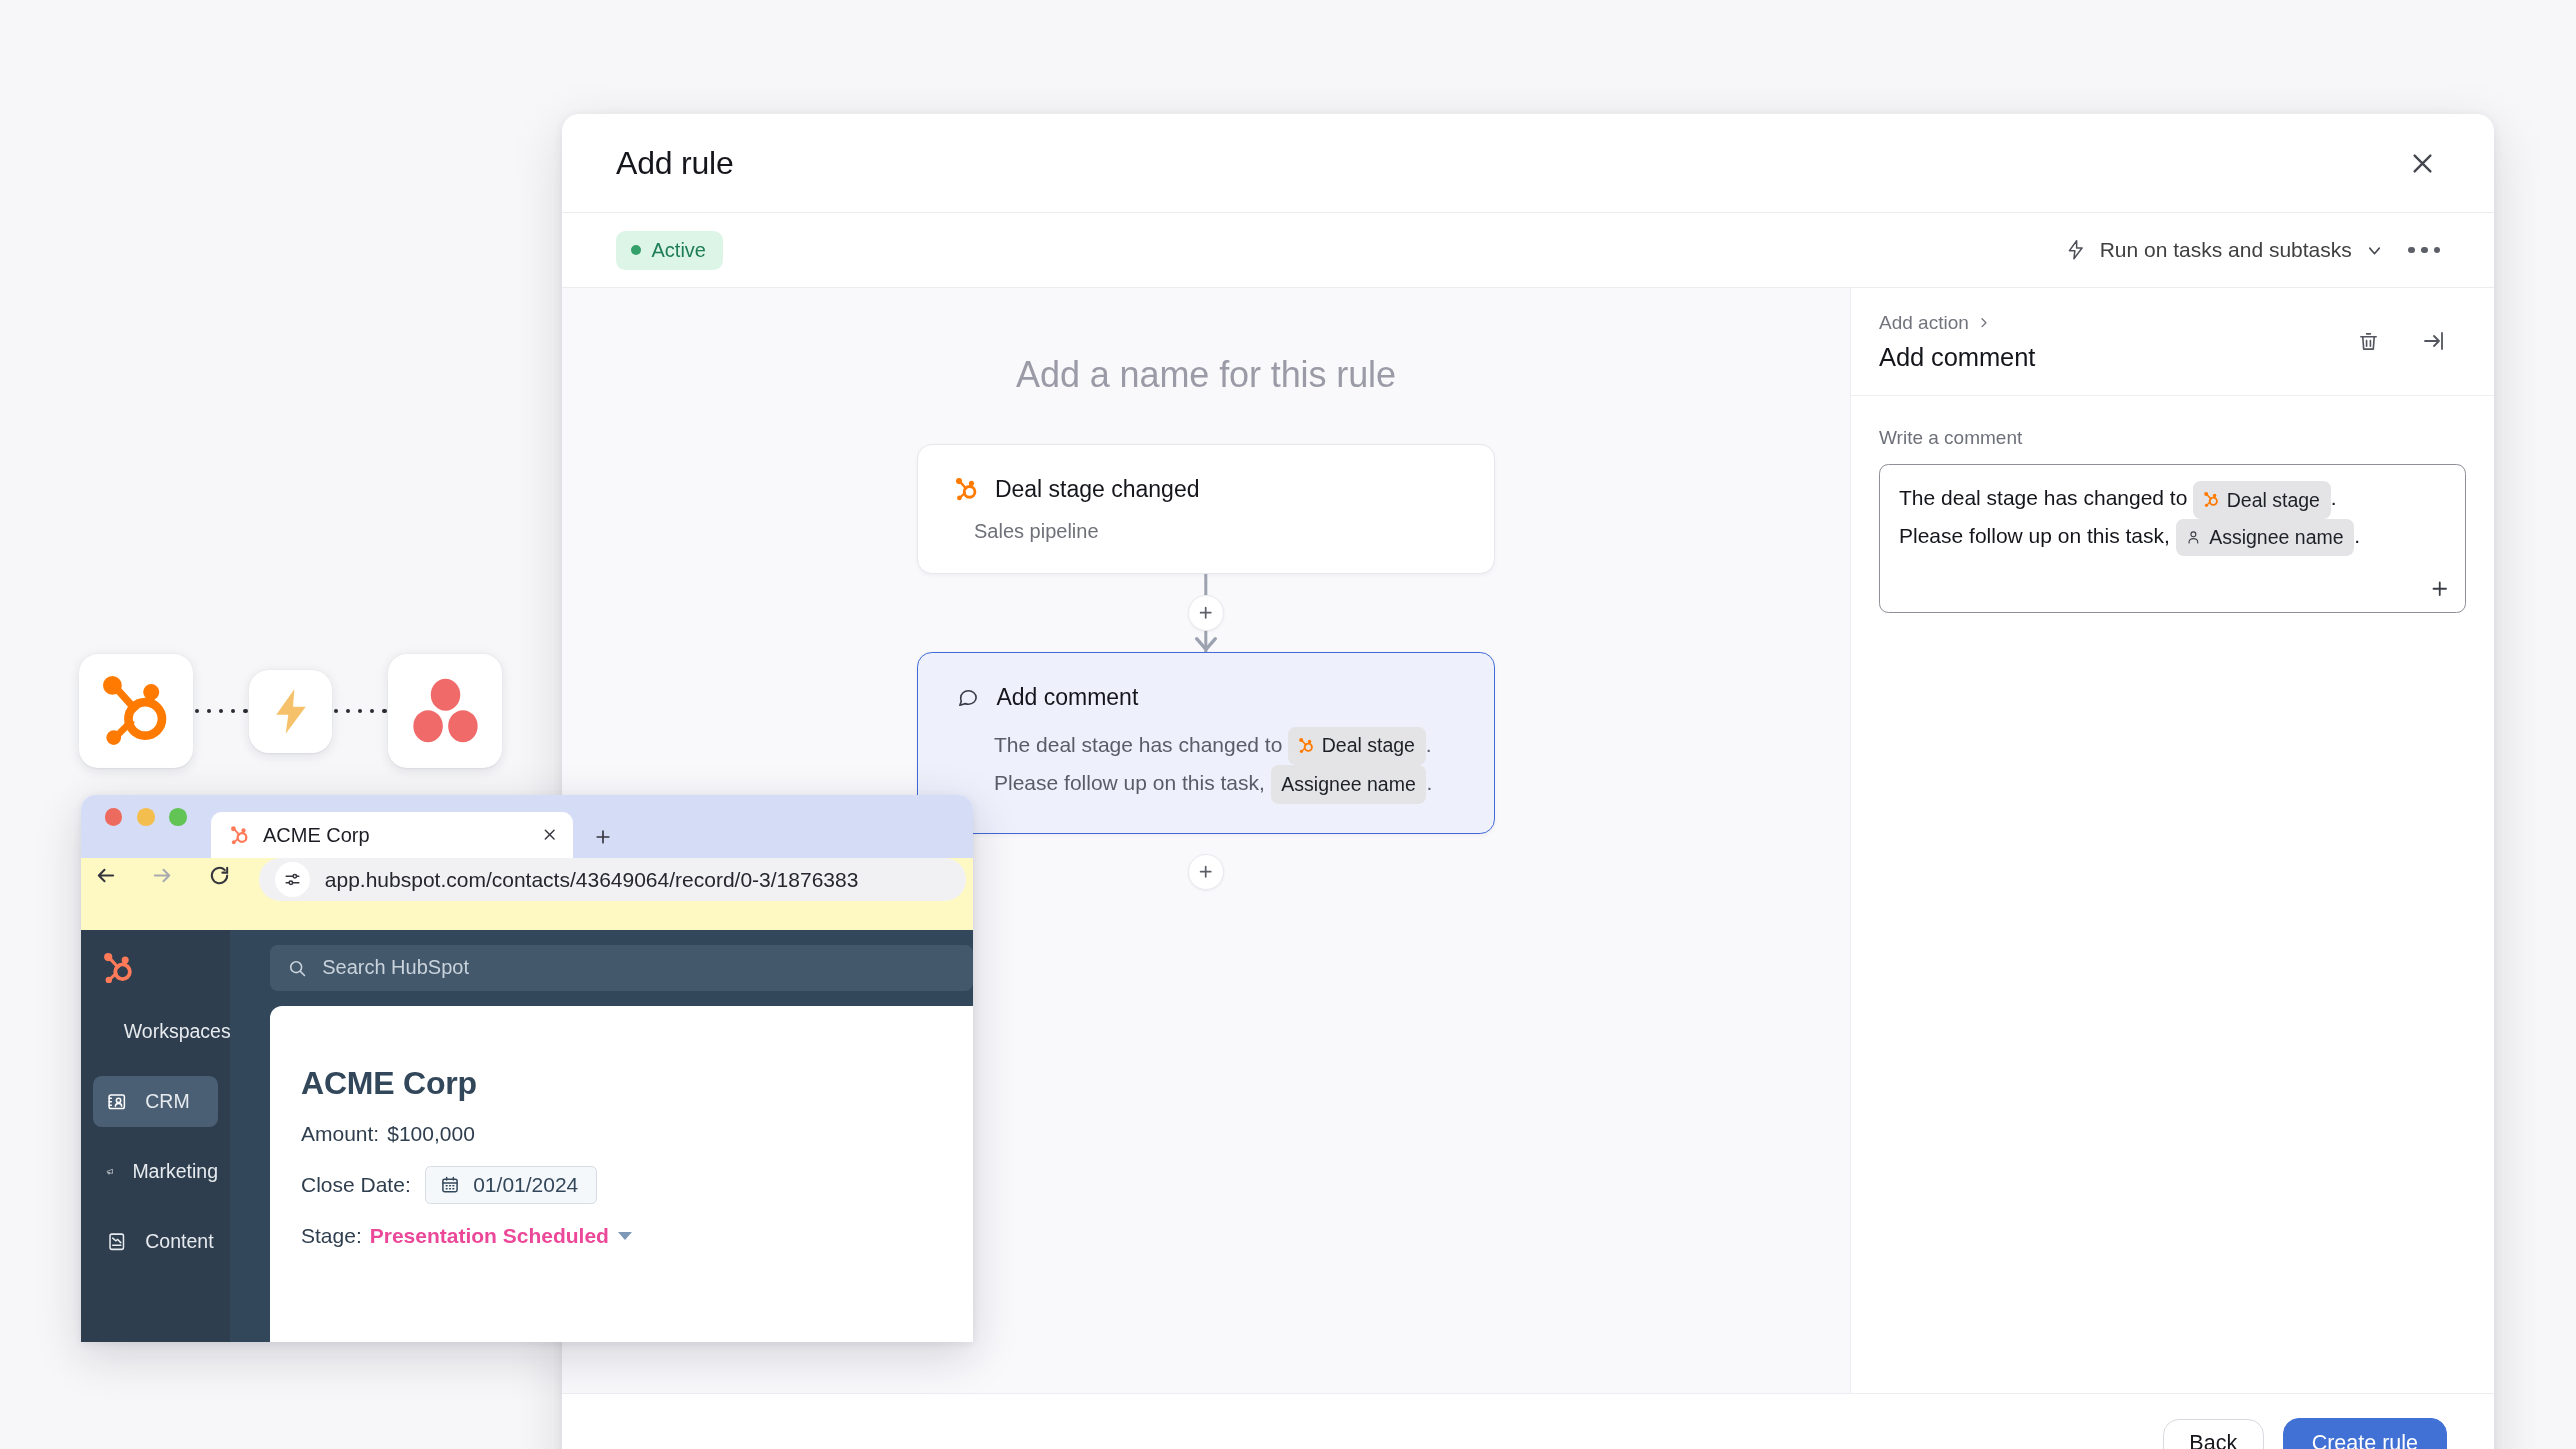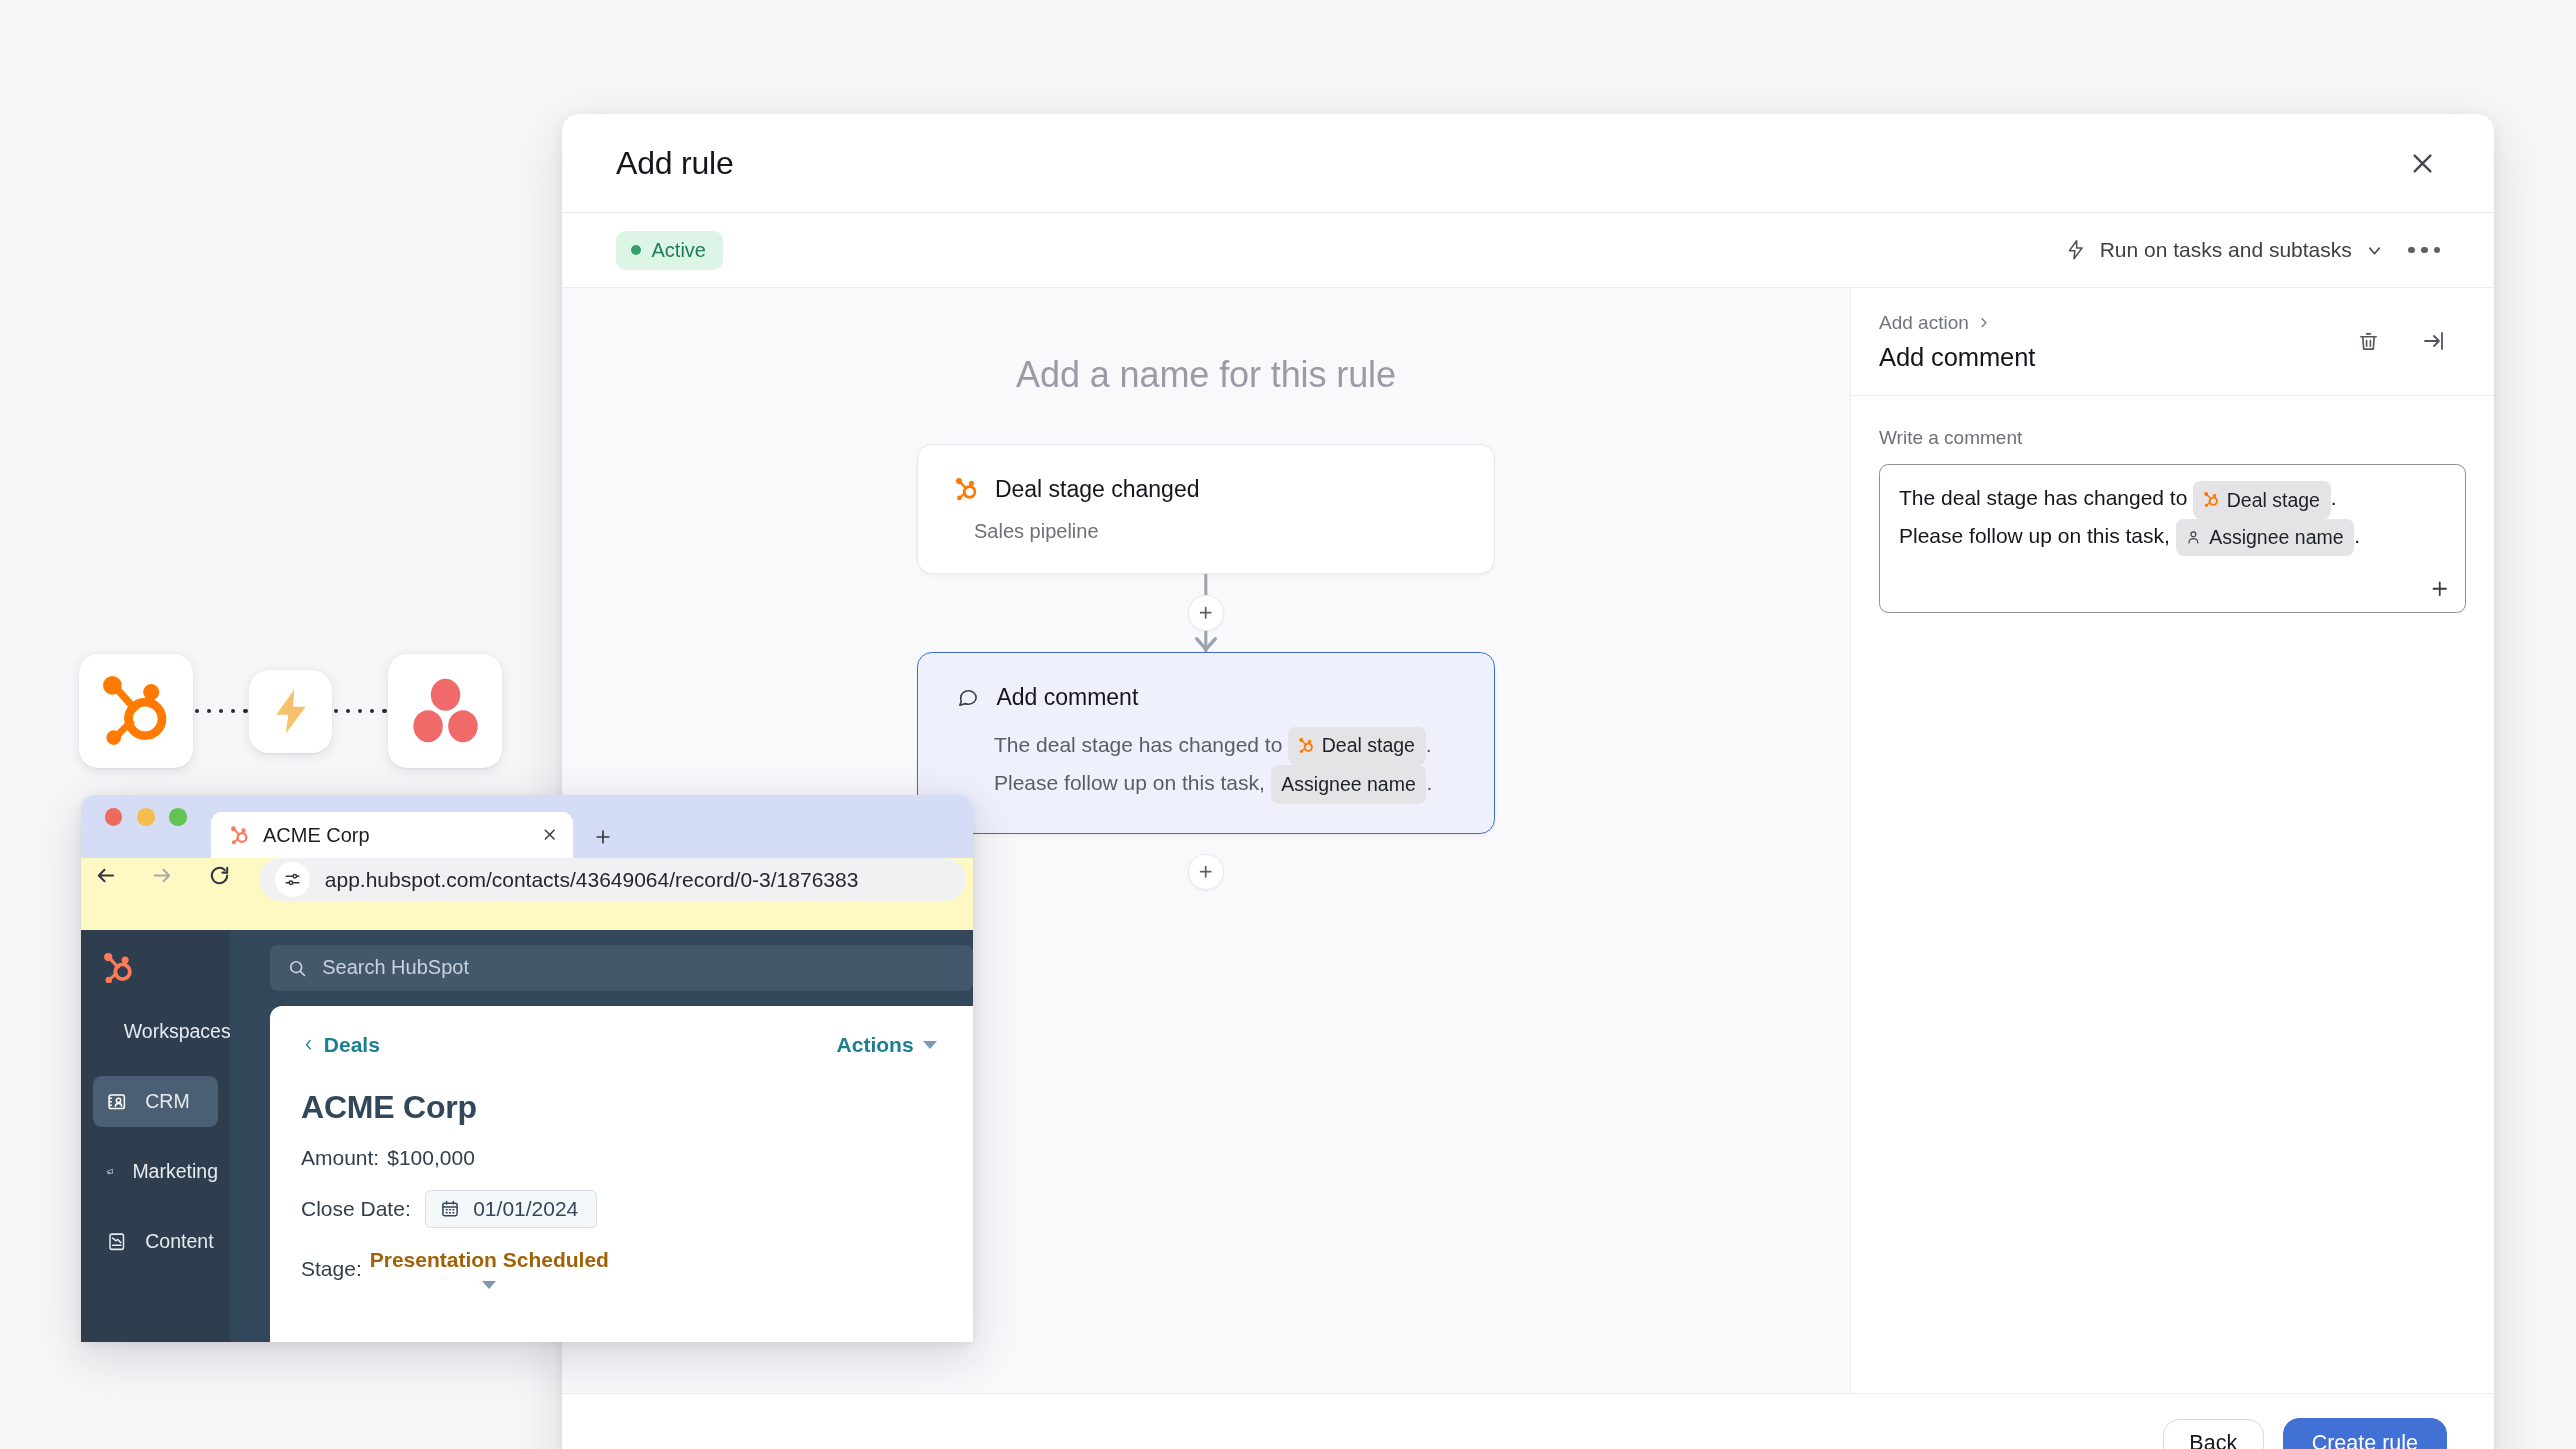--- a/index.html
+++ b/index.html
@@ -182,21 +182,21 @@
   .rec-top { display: flex; align-items: center; justify-content: space-between; }
   .rec-back { color: #1A7F8E; font-size: 21px; font-weight: bold; display: inline-flex; align-items: center; gap: 8px; cursor: pointer; }
   .rec-actions { color: #1A7F8E; font-size: 21px; font-weight: bold; display: inline-flex; align-items: center; gap: 9.4px; cursor: pointer; }
   .rec-name { margin-top: 32px; font-size: 32px; color: #33475B; font-weight: bold; letter-spacing: -0.2px; }
   .rec-row { margin-top: 20px; font-size: 21px; color: #2F3E4E; display: flex; align-items: center; gap: 8px; }
   .date-field {
     display: inline-flex; align-items: center; gap: 13.4px; border: 0.7px solid #D6DCE2;
     background: #F5F8FA; border-radius: 5.4px; padding: 6px 17.4px 6px 13.4px; margin-left: 6.7px; cursor: pointer;
   }
   .date-field span { font-size: 21px; color: #33475B; }
-  .stage-link { color: #a16207; font-weight: bold; display: inline-flex; align-items: center; gap: 9.4px; cursor: pointer; flex-direction: column; }
+  .stage-link { color: #ec4899; font-weight: bold; display: inline-flex; align-items: center; gap: 9.4px; cursor: pointer; }
   .caret-t { width: 0; height: 0; border-left: 7.4px solid transparent; border-right: 7.4px solid transparent; border-top: 8px solid #7C98B6; }
 </style>
 </head>
 <body>
 
 <div class="stage">
 
   <div class="app-strip">
     <div class="app-tile big">
       <svg width="67" height="71" viewBox="0 0 100 106">
@@ -529,32 +529,20 @@
       <div class="hs-main">
         <div class="hs-search">
           <svg width="20" height="20" viewBox="0 0 24 24" fill="none" stroke="#C9D3DC" stroke-width="1.9" stroke-linecap="round">
             <circle cx="11" cy="11" r="6.5"></circle>
               <path d="M16 16 L21 21"></path>
           </svg>
           <span>Search HubSpot</span>
         </div>
 
         <div class="hs-record">
-          <div class="rec-top">
-            <div class="rec-back">
-              <svg width="14.8" height="17.4" viewBox="0 0 24 24" fill="none" stroke="#1A7F8E" stroke-width="2.2" stroke-linecap="round" stroke-linejoin="round">
-                <path d="M15 5 L9 12 L15 19"></path>
-              </svg>
-              <span>Deals</span>
-            </div>
-            <div class="rec-actions">
-              <span>Actions</span>
-              <span class="caret-t"></span>
-            </div>
-          </div>
 
           <div class="rec-name">ACME Corp</div>
 
           <div class="rec-row">
             <span>Amount:</span>
             <span>$100,000</span>
           </div>
 
           <div class="rec-row">
             <span>Close Date:</span>

